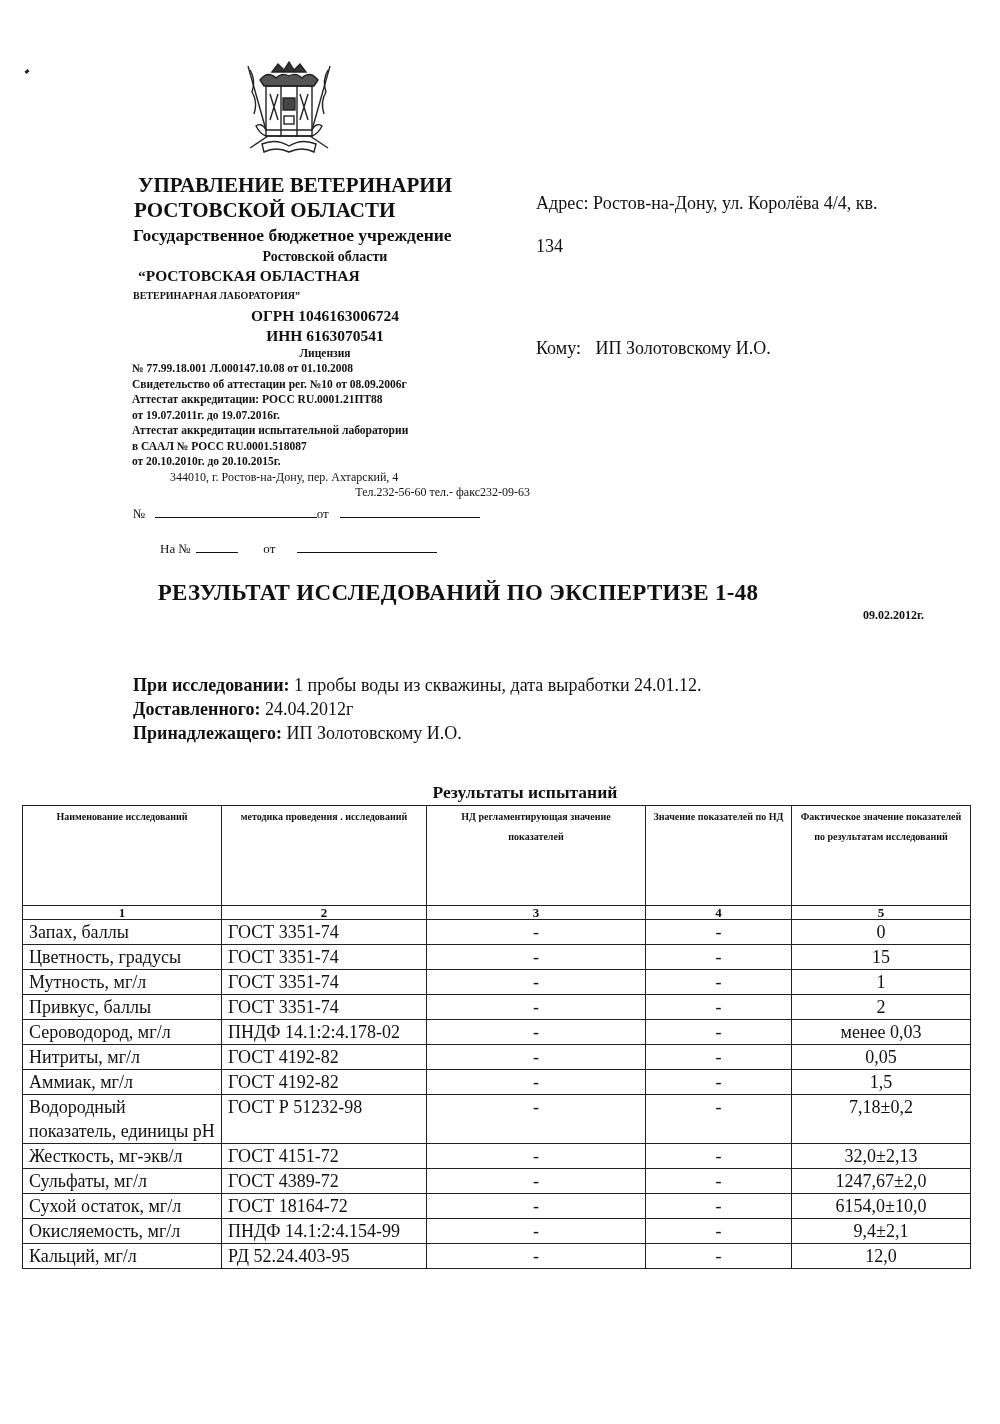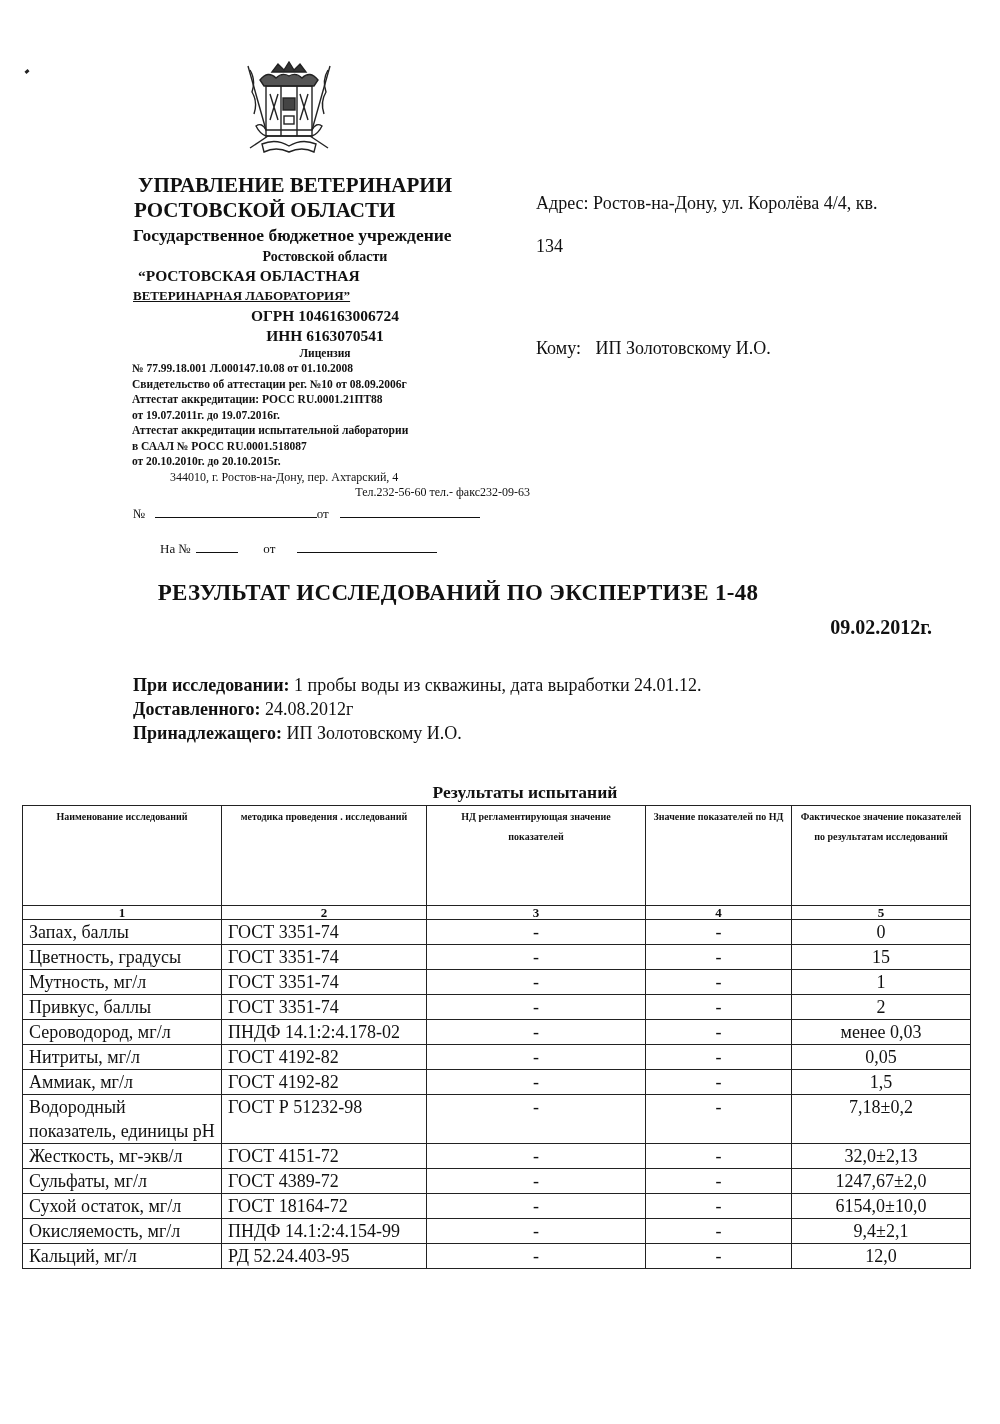--- a/index.html
+++ b/index.html
@@ -6,36 +6,36 @@
   body { width: 1000px; height: 1424px; position: relative; overflow: hidden; color: #111; font-family: "Liberation Serif", "DejaVu Serif", serif; }
   .abs { position: absolute; }
   .speck { left: 25px; top: 70px; width: 4px; height: 3px; background: #222; transform: rotate(-40deg); }
   .emblem { left: 242px; top: 60px; width: 94px; height: 98px; }
   .org { left: 120px; top: 172px; width: 410px; text-align: center; font-weight: bold; }
   .org .l1 { font-size: 21px; line-height: 26px; text-align: left; padding-left: 18px; }
   .org .l2 { font-size: 21px; line-height: 25px; text-align: left; padding-left: 14px; }
   .org .l3 { font-size: 17.5px; line-height: 24px; text-align: left; padding-left: 13px; }
   .org .l4 { font-size: 14px; line-height: 19px; }
   .org .l5 { font-size: 15.5px; line-height: 20px; text-align: left; padding-left: 18px; }
-  .org .l6 { font-size: 13px; line-height: 20px; text-align: left; padding-left: 13px; text-decoration: underline; }
+  .org .l6 { font-size: 10px; line-height: 20px; text-align: left; padding-left: 13px; }
   .org .l7 { font-size: 15.5px; line-height: 20px; }
   .org .l8 { font-size: 15.5px; line-height: 20px; }
   .org .lic { font-size: 11.5px; line-height: 15px; }
   .org .small { font-size: 11.5px; line-height: 15.5px; text-align: left; padding-left: 12px; }
   .org .addr { font-weight: normal; font-size: 12px; line-height: 15px; }
   .org .addr.a1 { text-align: left; padding-left: 50px; }
   .org .addr.a2 { text-align: right; padding-left: 88px; }
   .noline { left: 133px; top: 505px; font-size: 13px; }
   .noline .blank { display: inline-block; border-bottom: 1px solid #111; height: 12px; vertical-align: baseline; }
   .naline { left: 160px; top: 540px; font-size: 13px; font-family: Liberation Serif, serif; }
   .naline .blank { display: inline-block; border-bottom: 1px solid #111; height: 12px; }
   .right { left: 536px; font-size: 18px; }
   .title { left: 0; width: 856px; top: 580px; text-align: center; font-weight: bold; font-size: 23px; letter-spacing: 0.3px; }
   .title span { position: relative; left: 30px; }
-  .date { right: 68px; top: 608px; font-weight: bold; font-size: 20px; margin-top: 8px; }
+  .date { right: 76px; top: 608px; font-weight: bold; font-size: 12px; }
   .info { left: 133px; font-size: 18px; }
   .info b { font-weight: bold; }
   .caption { left: 0; width: 1050px; top: 782px; text-align: center; font-weight: bold; font-size: 17.5px; }
   table.res { position: absolute; left: 22px; top: 805px; width: 948px; border-collapse: collapse; table-layout: fixed; }
   table.res th, table.res td { border: 1.3px solid #222; padding: 0 6px; vertical-align: top; }
   table.res th { font-weight: bold; font-size: 10px; line-height: 20px; height: 98px; padding-top: 1px; }
   table.res tr.nums td { font-weight: bold; font-size: 13px; line-height: 12px; text-align: center; height: 12px; padding: 1px 4px 0; }
   table.res tbody.data td { font-size: 18px; line-height: 24px; }
   table.res td.c3, table.res td.c4 { text-align: center; }
   table.res td.c5 { text-align: center; }
@@ -111,21 +111,21 @@
   <span style="margin-left:10px;">ИП  Золотовскому И.О.</span>
 </div>
 
 <div class="abs title"><span>РЕЗУЛЬТАТ  ИССЛЕДОВАНИЙ  ПО  ЭКСПЕРТИЗЕ 1-48</span></div>
 <div class="abs date">09.02.2012г.</div>
 
 <div class="abs info" style="top:675px;">
   <b>При   исследовании:</b><span> 1 пробы воды  из скважины, дата выработки 24.01.12.</span>
 </div>
 <div class="abs info" style="top:699px;">
-  <b>Доставленного:</b><span> 24.08.2012г</span>
+  <b>Доставленного:</b><span> 24.04.2012г</span>
 </div>
 <div class="abs info" style="top:723px;">
   <b>Принадлежащего:</b><span>   ИП  Золотовскому И.О.</span>
 </div>
 
 <div class="abs caption">Результаты испытаний</div>
 
 <table class="res">
   <colgroup>
     <col style="width:199px">

